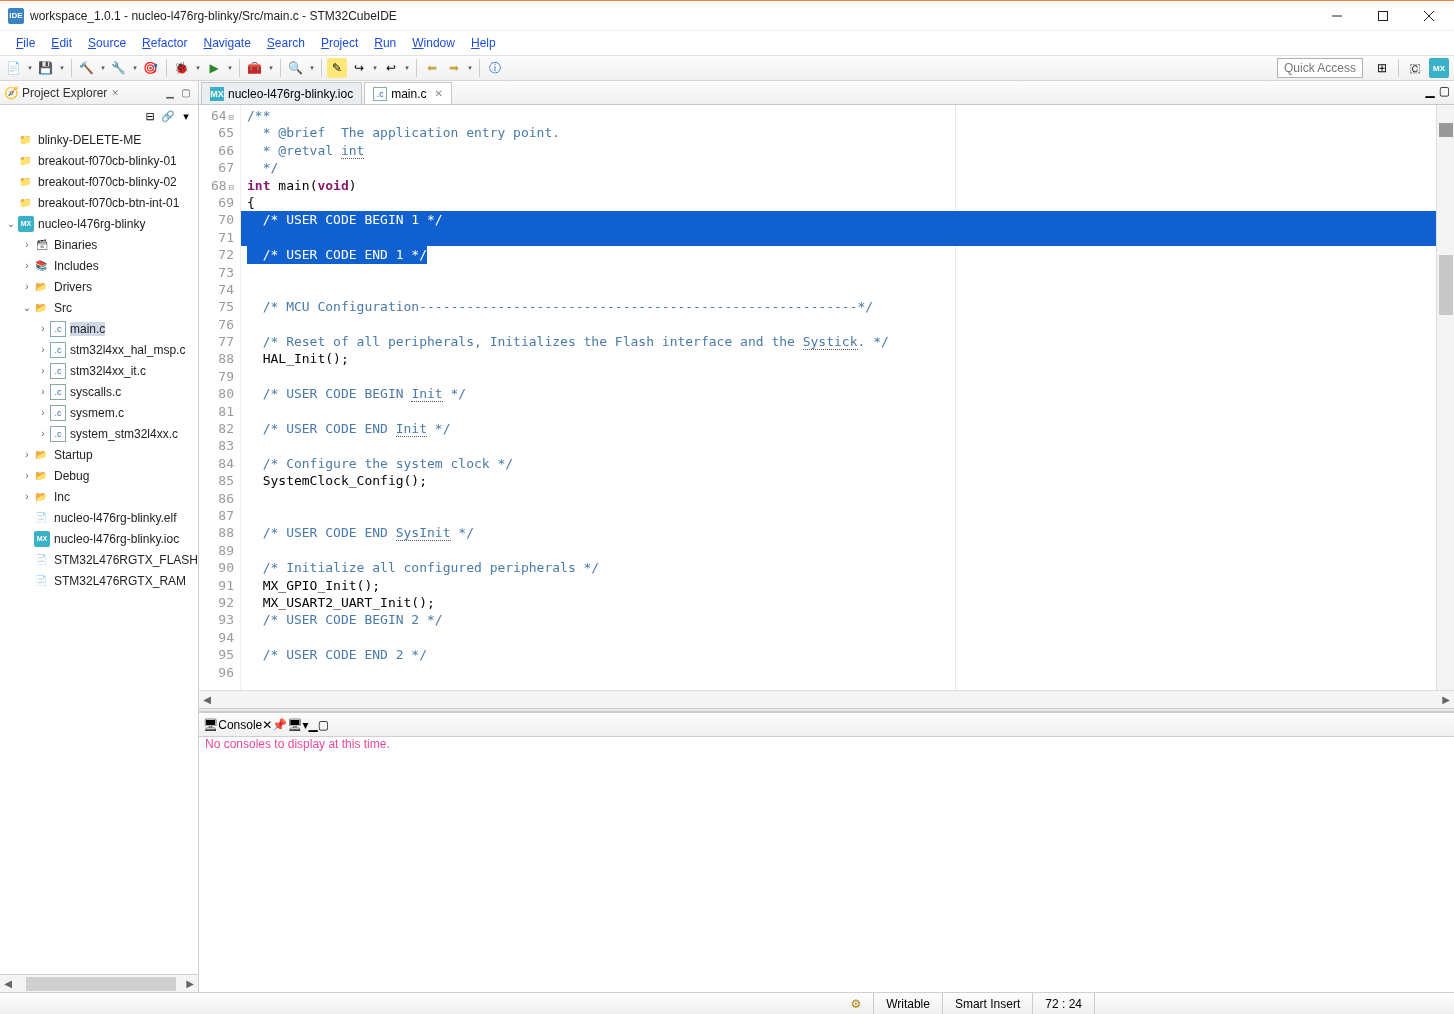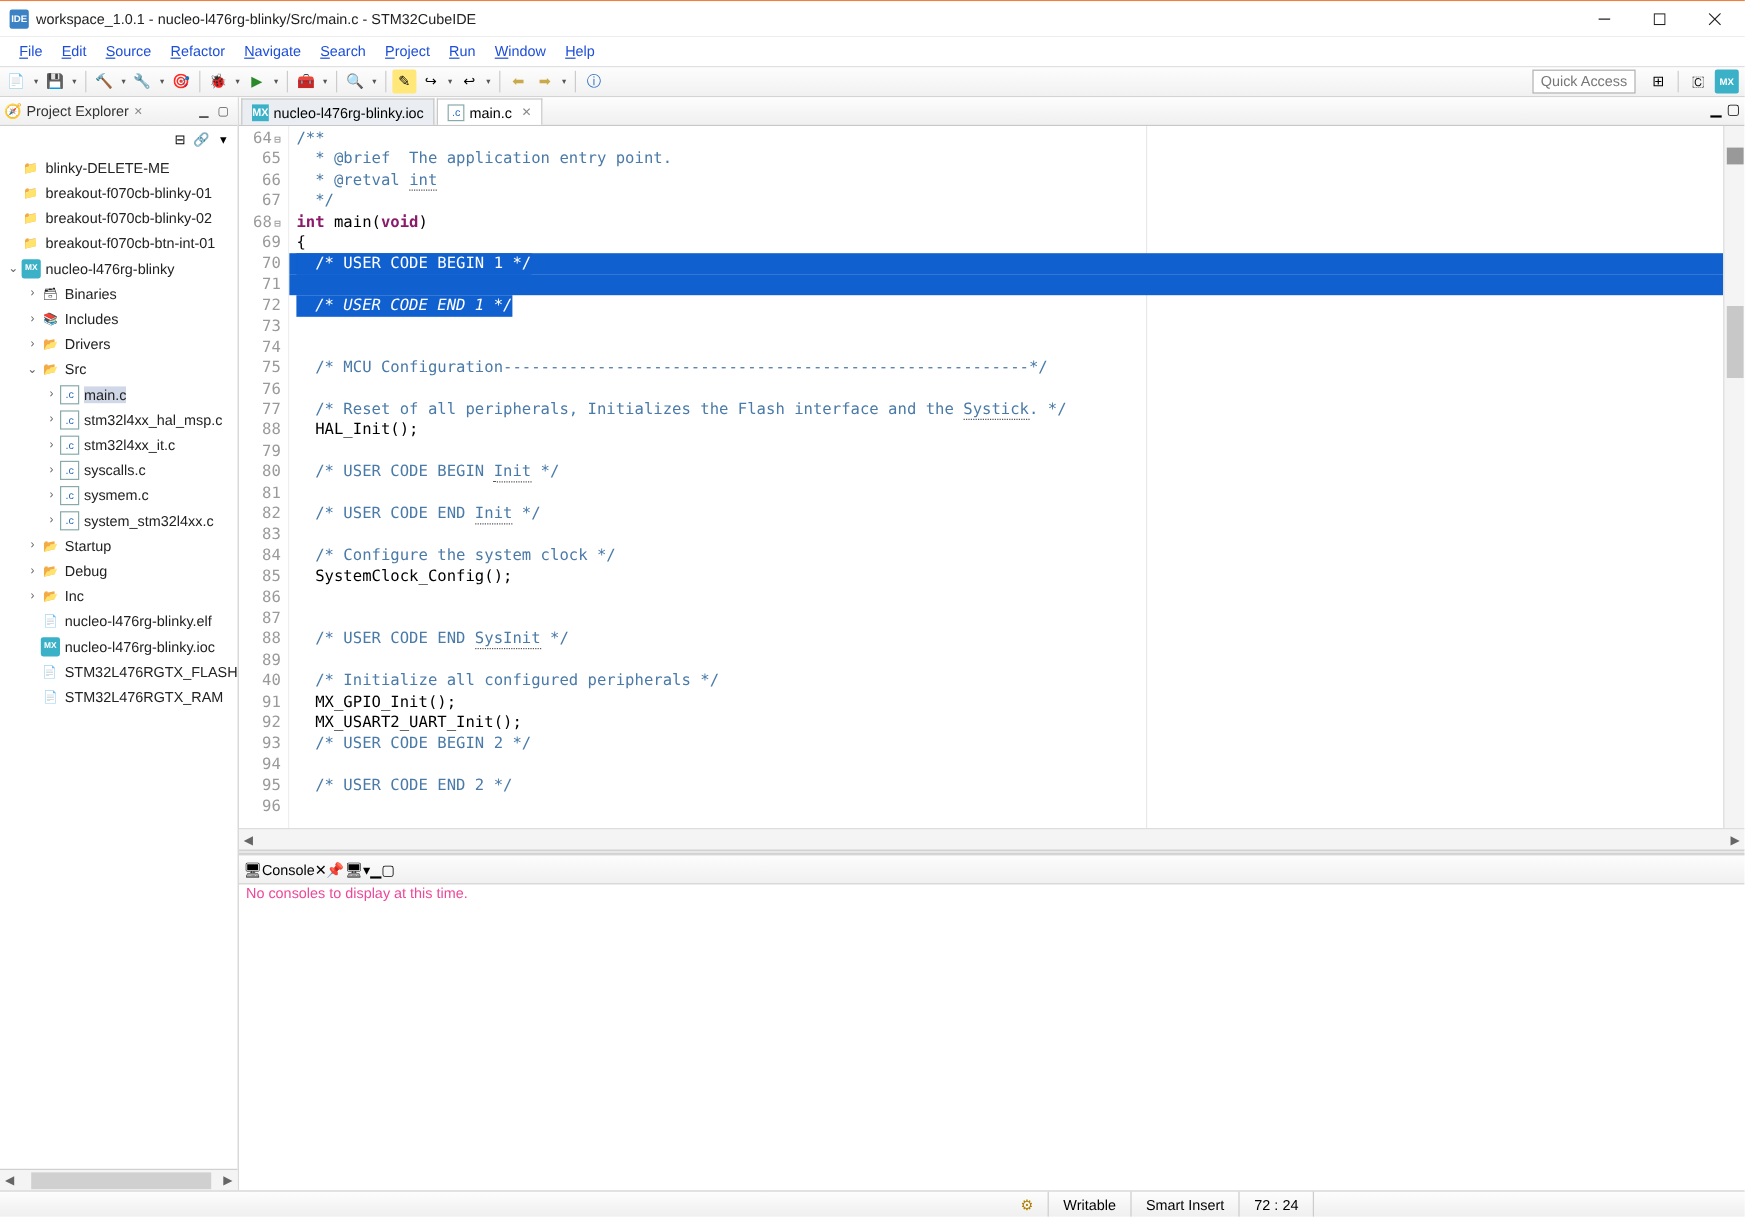--- a/index.html
+++ b/index.html
@@ -322,41 +322,41 @@
           <div class="ln">80</div>
           <div class="ln">81</div>
           <div class="ln">82</div>
           <div class="ln">83</div>
           <div class="ln">84</div>
           <div class="ln">85</div>
           <div class="ln">86</div>
           <div class="ln">87</div>
           <div class="ln">88</div>
           <div class="ln">89</div>
-          <div class="ln">40</div>
+          <div class="ln">90</div>
           <div class="ln">91</div>
           <div class="ln">92</div>
           <div class="ln">93</div>
           <div class="ln">94</div>
           <div class="ln">95</div>
           <div class="ln">96</div>
         </div>
       <div class="codearea" id="codearea">
         <div class="vbar"></div>
       <div class="codeline" style="position: relative; z-index: 1;"><span class="cm">/**</span></div>
           <div class="codeline" style="position: relative; z-index: 1;"><span class="cm">  * @brief  The application entry point.</span></div>
           <div class="codeline" style="position: relative; z-index: 1;"><span class="cm">  * </span><span class="cm">@retval</span><span class="cm"> </span><span class="cm dot-underline">int</span></div>
           <div class="codeline" style="position: relative; z-index: 1;"><span class="cm">  */</span></div>
           <div class="codeline" style="position: relative; z-index: 1;"><span class="kw">int</span><span class=""> </span><span class="fn">main</span><span class="">(</span><span class="kw">void</span><span class="">)</span></div>
           <div class="codeline" style="position: relative; z-index: 1;"><span class="">{</span></div>
           <div class="sel-fill" style="top: 106.4px; left: 0px; right: 0px;"></div>
           <div class="codeline" style="position: relative; z-index: 1;"><span class="sel" style="color: rgb(255, 255, 255); position: relative; z-index: 1;">  /* USER CODE BEGIN 1 */</span></div>
           <div class="sel-fill" style="top: 123.8px; left: 0px; right: 0px;"></div>
           <div class="codeline" style="position: relative; z-index: 1;"><span class="sel" style="color: rgb(255, 255, 255); position: relative; z-index: 1;"></span></div>
-          <div class="codeline" style="position: relative; z-index: 1;"><span class="sel" style="color: rgb(255, 255, 255); position: relative; z-index: 1; background: rgb(16, 96, 208); font-style: italic;">  /* USER CODE END 1 */</span></div>
+          <div class="codeline" style="position: relative; z-index: 1;"><span class="sel" style="color: rgb(255, 255, 255); position: relative; z-index: 1; background: rgb(16, 96, 208);">  /* USER CODE END 1 */</span></div>
           <div class="codeline" style="position: relative; z-index: 1;"><span class=""></span></div>
           <div class="codeline" style="position: relative; z-index: 1;"><span class=""></span></div>
           <div class="codeline" style="position: relative; z-index: 1;"><span class="cm">  /* MCU Configuration--------------------------------------------------------*/</span></div>
           <div class="codeline" style="position: relative; z-index: 1;"><span class=""></span></div>
           <div class="codeline" style="position: relative; z-index: 1;"><span class="cm">  /* Reset of all peripherals, Initializes the Flash interface and the </span><span class="cm dot-underline">Systick</span><span class="cm">. */</span></div>
           <div class="codeline" style="position: relative; z-index: 1;"><span class="">  HAL_Init();</span></div>
           <div class="codeline" style="position: relative; z-index: 1;"><span class=""></span></div>
           <div class="codeline" style="position: relative; z-index: 1;"><span class="cm">  /* USER CODE BEGIN </span><span class="cm dot-underline">Init</span><span class="cm"> */</span></div>
           <div class="codeline" style="position: relative; z-index: 1;"><span class=""></span></div>
           <div class="codeline" style="position: relative; z-index: 1;"><span class="cm">  /* USER CODE END </span><span class="cm dot-underline">Init</span><span class="cm"> */</span></div>

